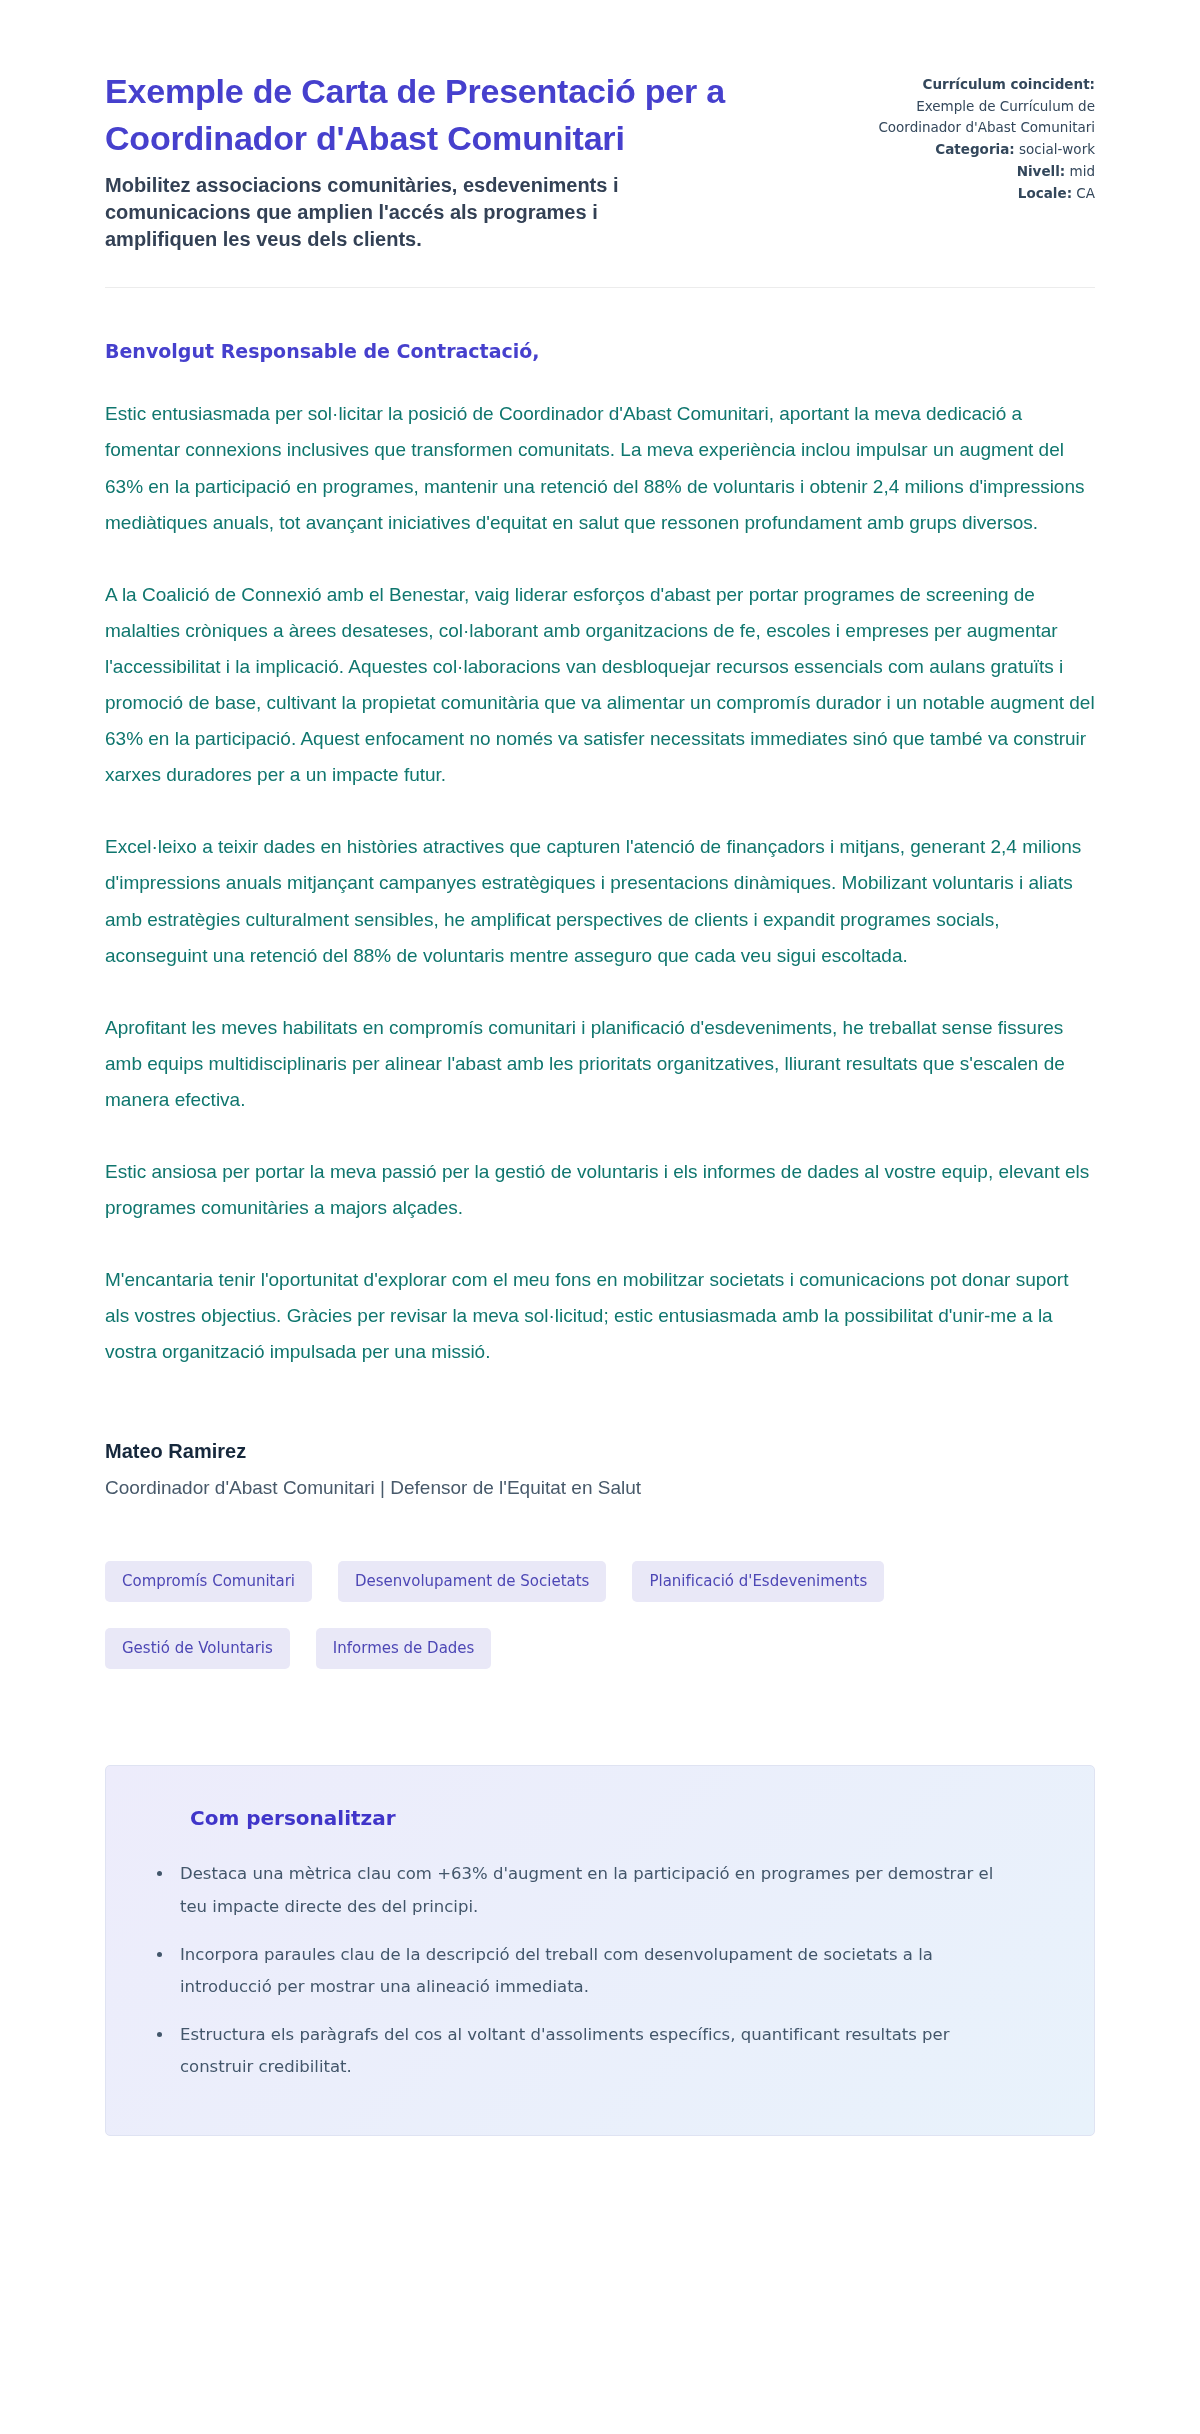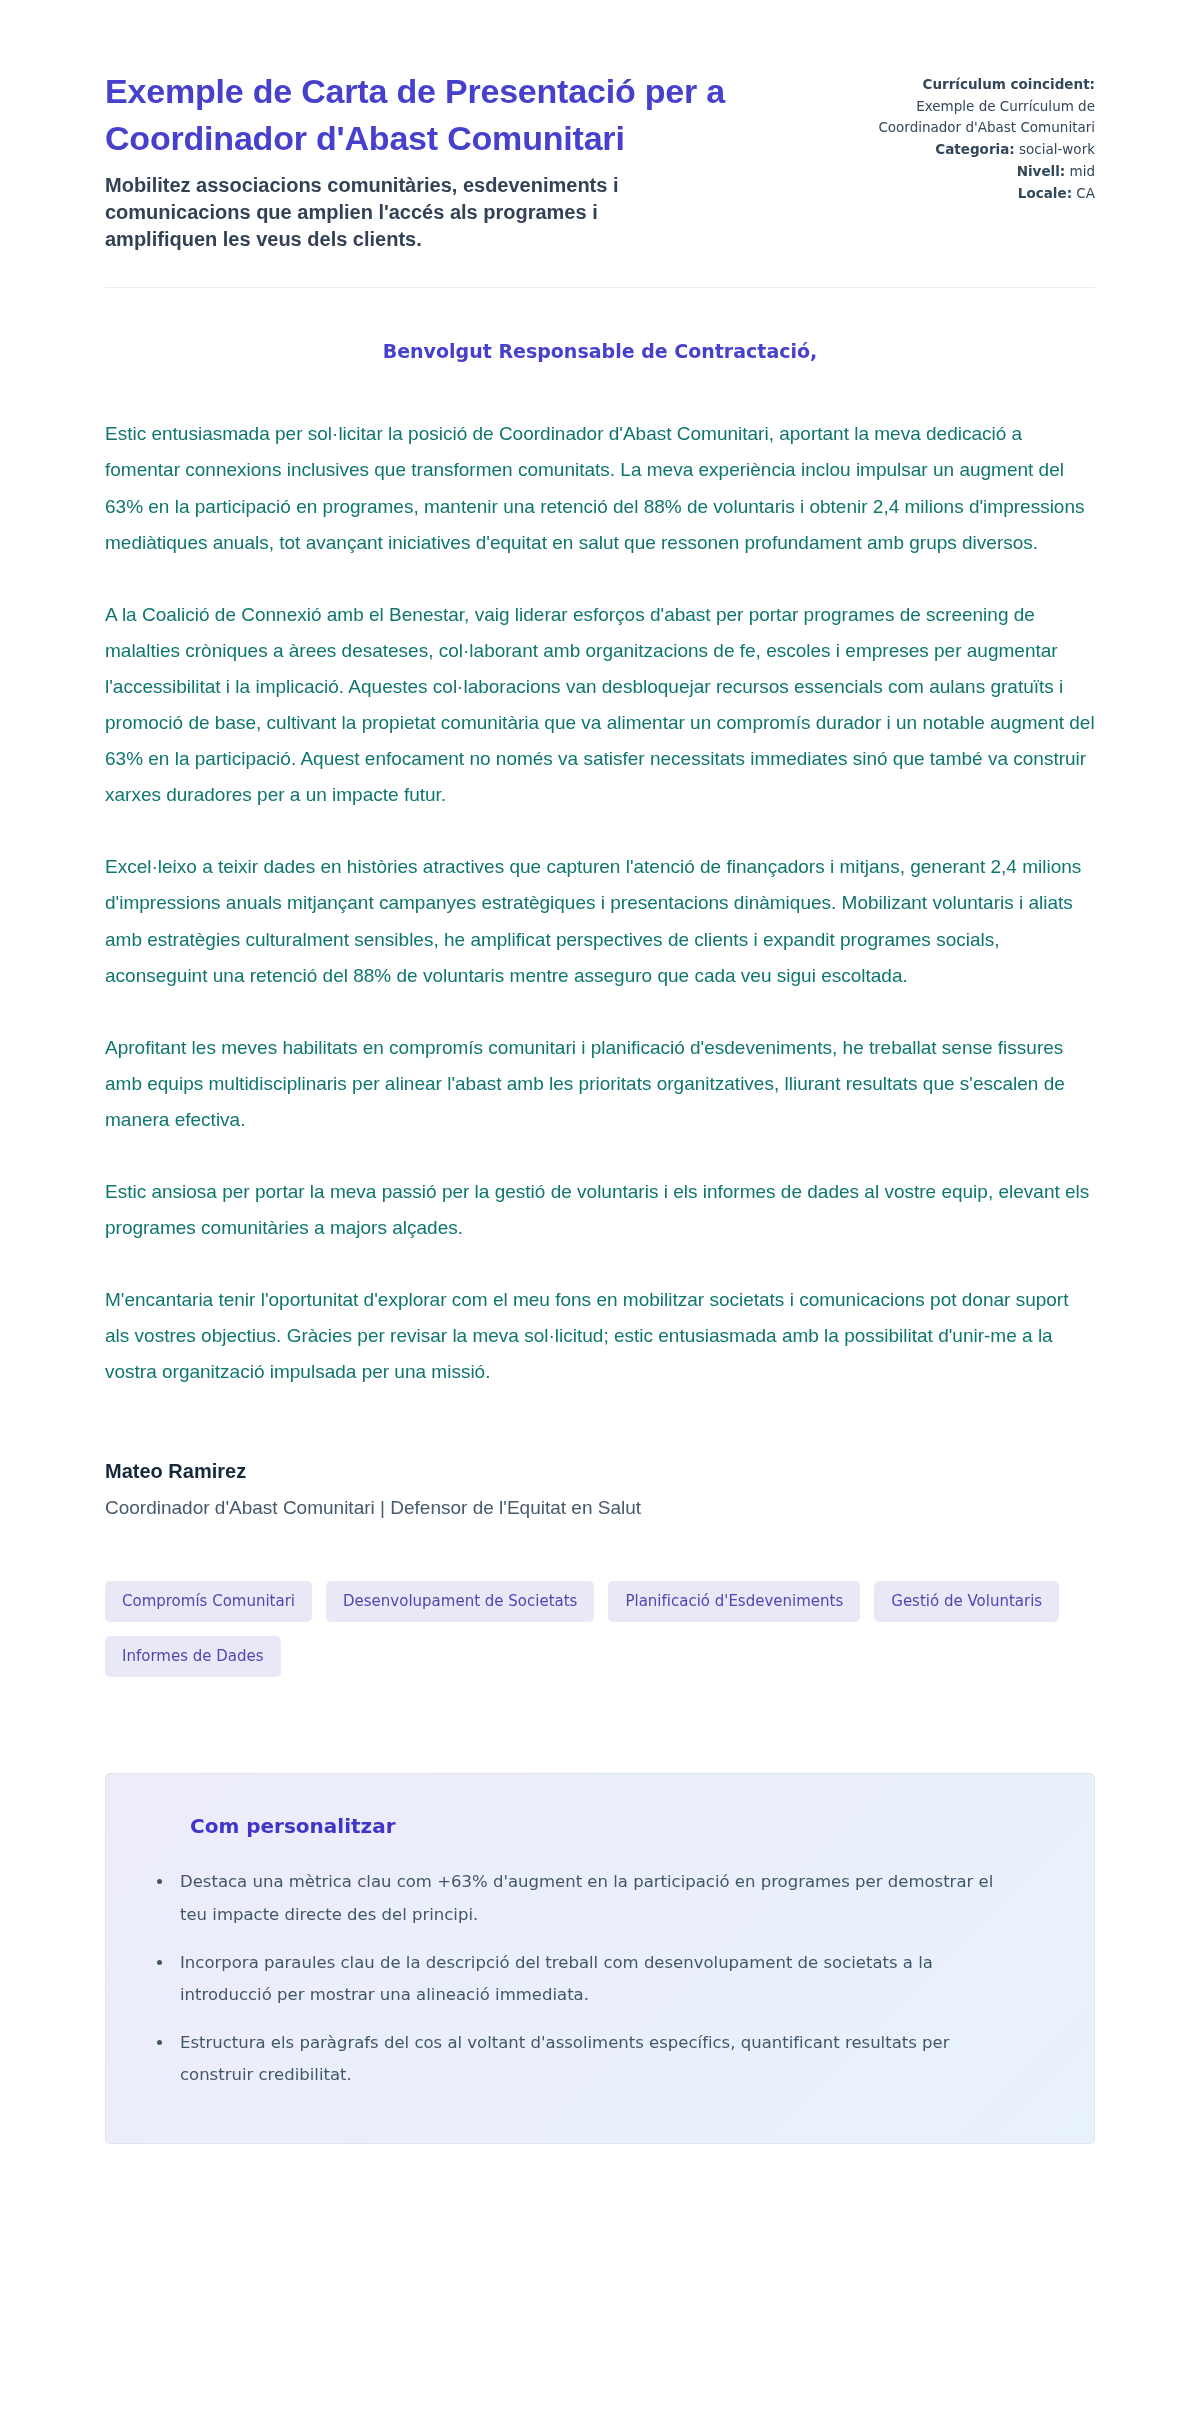--- a/index.html
+++ b/index.html
@@ -52,26 +52,25 @@
   .meta-row { margin-top: 2px; }
 
   .divider {
     border: none;
     border-top: 1px solid #ececec;
     margin-top: 34px;
   }
 
   
   .greeting {
-    margin: 52px 0 54px 0;
+    margin: 52px 0 34px 0;
     font-family: "DejaVu Sans", sans-serif;
     font-size: 19px;
     font-weight: 700;
     color: #4640cd;
-    text-align: center;
   }
   .letter p.body-par {
     font-size: 19px;
     line-height: 1.9;
     color: #0f766e;
     margin-bottom: 36px;
   }
   .sig-name {
     margin-top: 70px;
     font-size: 20px;
@@ -82,21 +81,21 @@
     margin-top: 14px;
     font-size: 19px;
     color: #47596a;
   }
 
   
   .tags {
     margin-top: 62px;
     display: flex;
     flex-wrap: wrap;
-    gap: 14px;
+    gap: 26px;
   }
   .tag {
     background: #e9e8f7;
     color: #4d47b5;
     font-family: "DejaVu Sans", sans-serif;
     font-size: 15px;
     line-height: 1;
     padding: 13px 17px;
     border-radius: 5px;
     white-space: nowrap;

